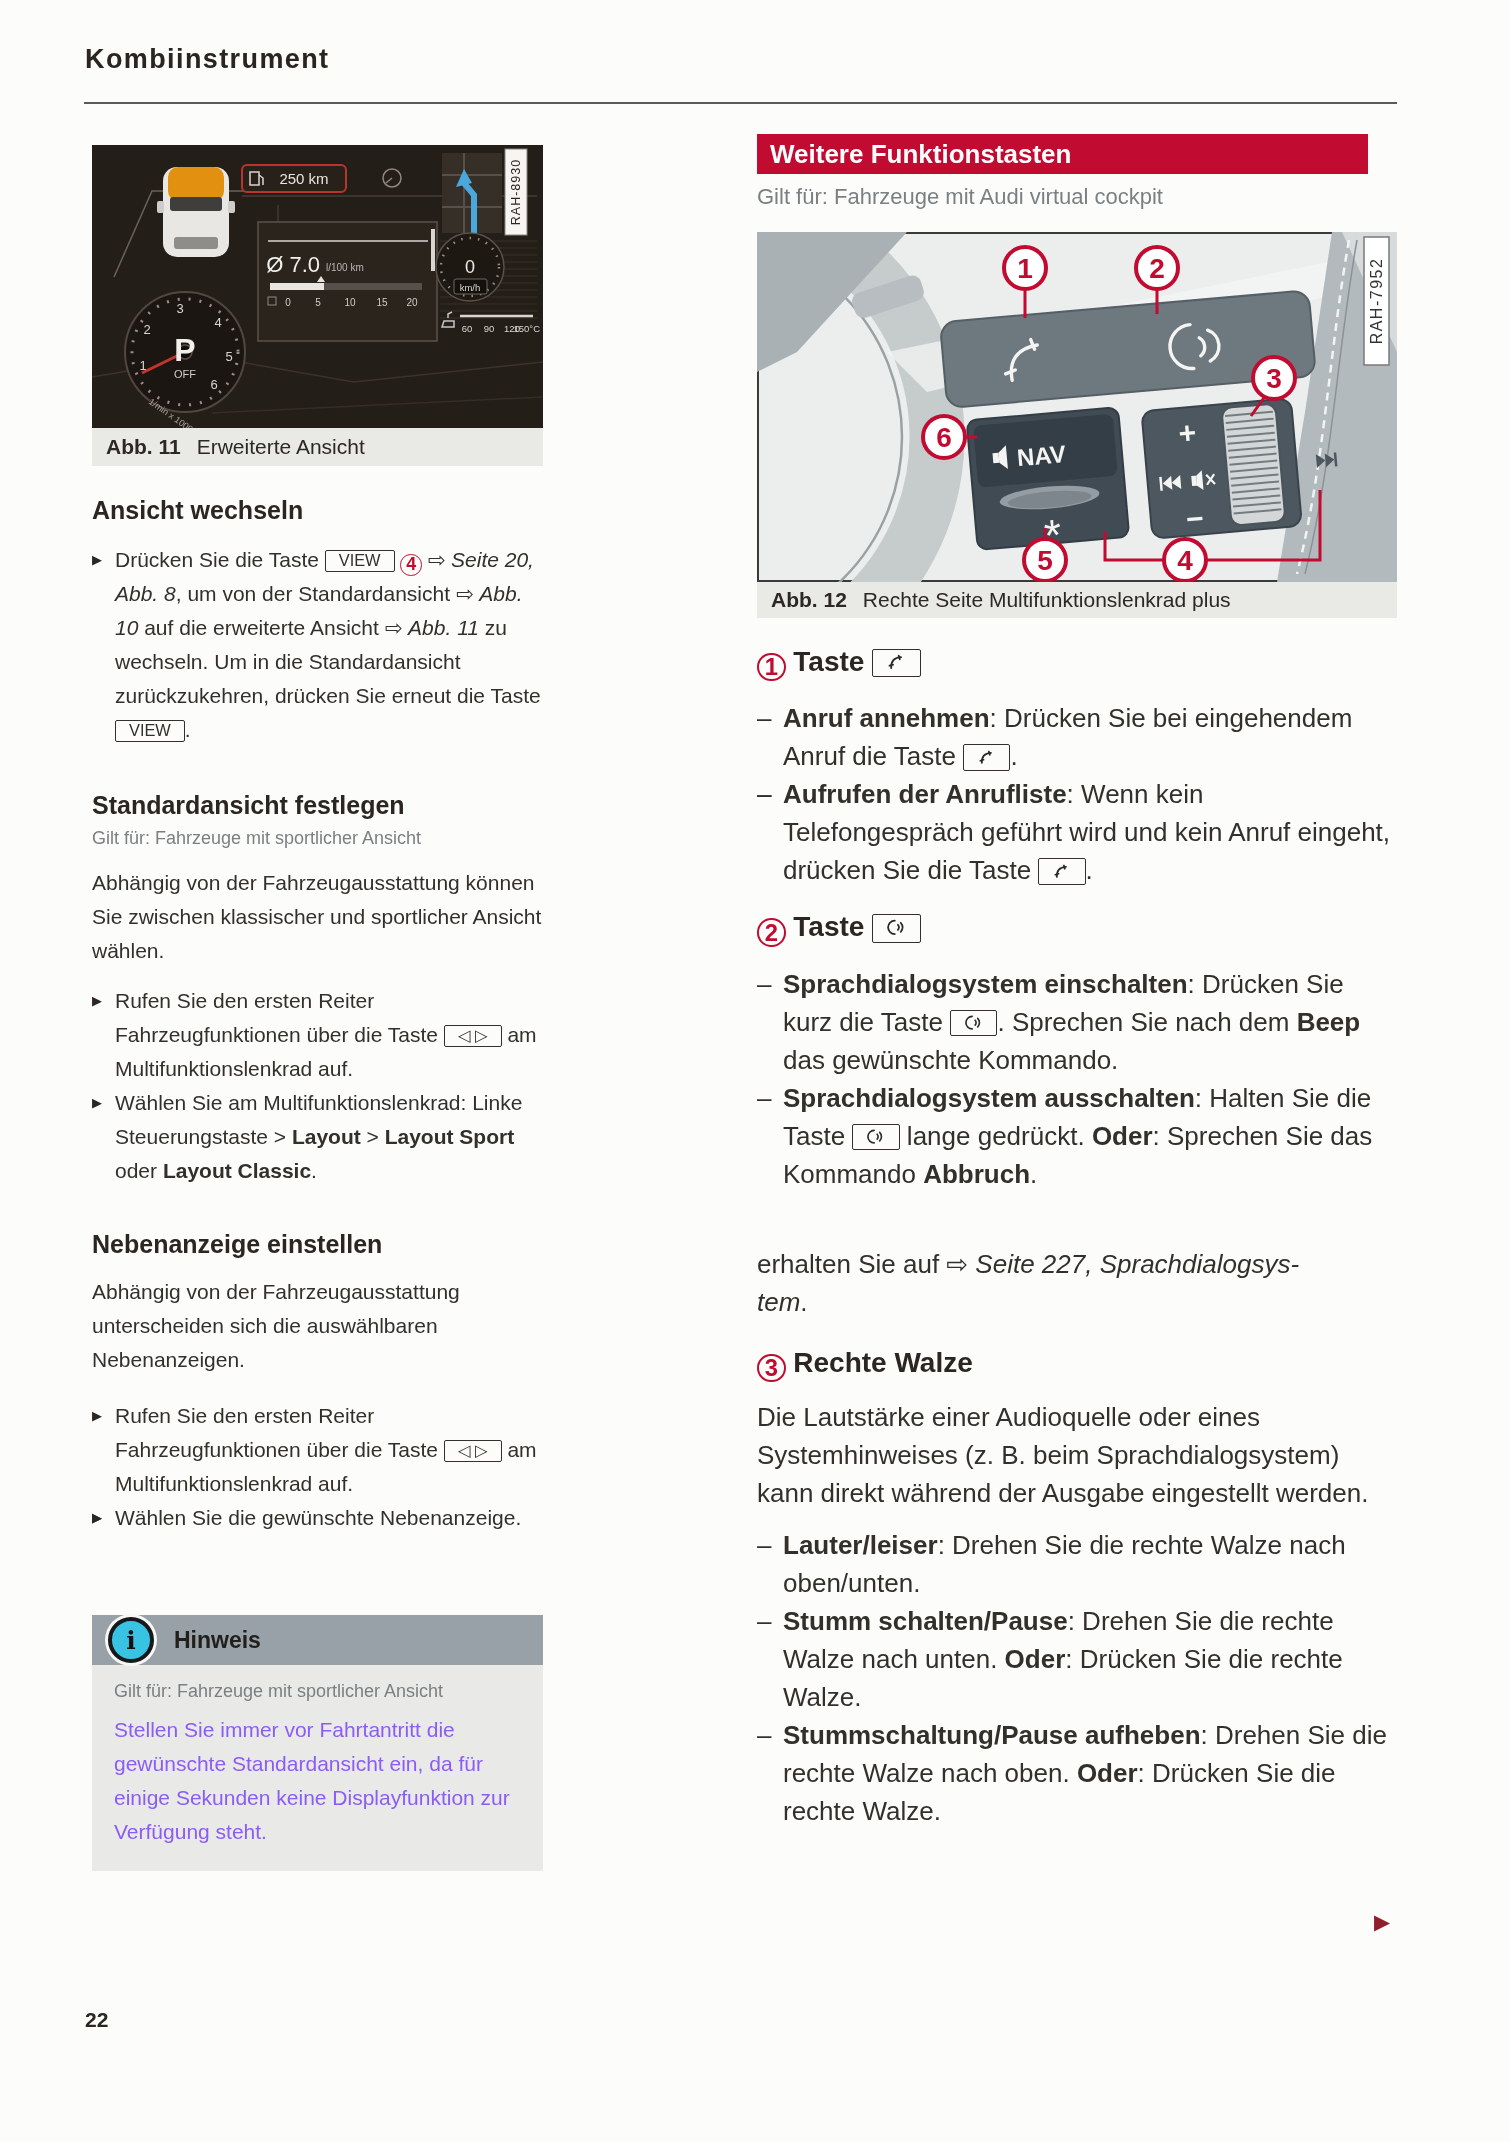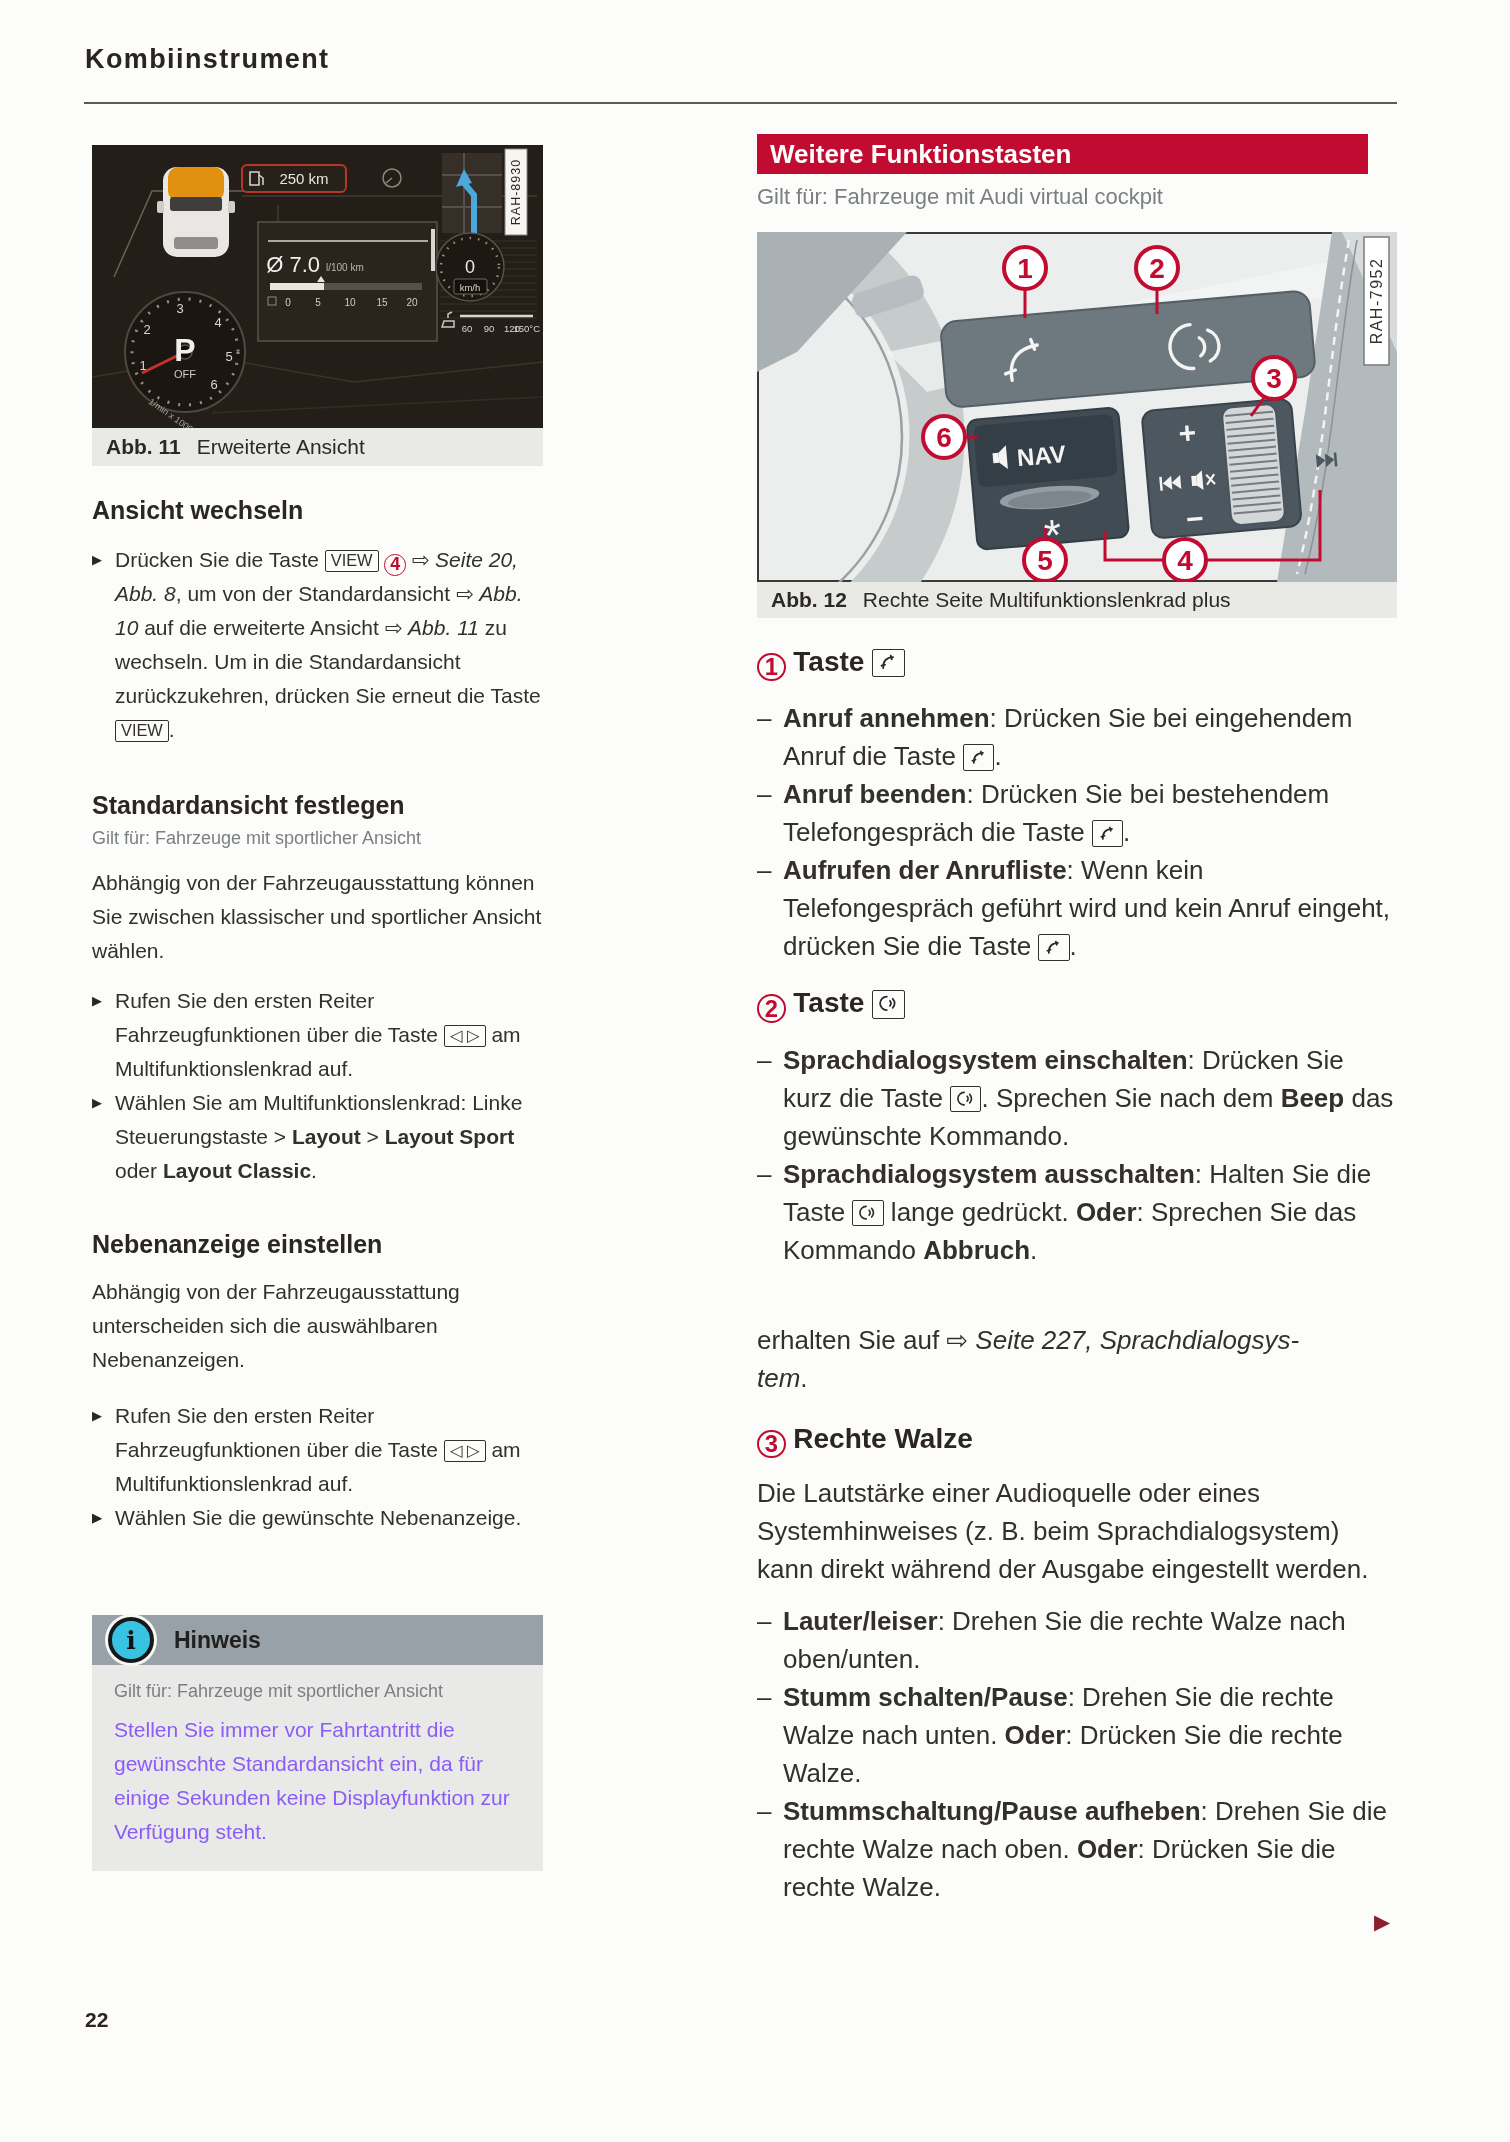--- a/index.html
+++ b/index.html
@@ -48,21 +48,21 @@
   .col-right h4.g3{margin-top:24px;}
   .col-right .dlist{margin-top:18px;}
   .col-right .dlist.tight{margin-top:14px;}
   .dash-item{position:relative;padding-left:26px;font-size:26px;line-height:38px;}
   .dash-item .mk{position:absolute;left:0;top:0;line-height:38px;}
   .col-right p.body{font-size:26px;line-height:38px;margin:14px 0 0;}
   .col-right p.body.intro{margin-top:16px;}
   
   .b{font-weight:bold;}
   .i{font-style:italic;}
-  .key{display:inline-block;border:1.5px solid #34302b;border-radius:2px;padding:0 5px;
+  .key{display:inline-block;border:1.5px solid #34302b;border-radius:2px;padding:0 13px;
     font-size:0.78em;line-height:1.2;vertical-align:1px;white-space:nowrap;}
   .key .ic{width:0.95em;height:0.95em;vertical-align:-0.12em;color:#2a2a2a;}
   .cnum{display:inline-flex;align-items:center;justify-content:center;
     width:1.2em;height:1.2em;box-sizing:border-box;border:0.09em solid #c10b30;border-radius:50%;
     color:#c10b30;font-weight:bold;font-size:0.85em;line-height:1;vertical-align:-0.18em;}
   .page-number{position:absolute;left:85px;top:2008px;font-size:21px;font-weight:bold;color:#2a2520;}
   .cont{position:absolute;left:1374px;top:1910px;font-size:21px;color:#8e1f2c;}
 </style>
 </head>
 <body>
@@ -373,27 +373,20 @@
       <span><span class="b">Anruf annehmen</span><span class="">: Drücken Sie bei eingehendem Anruf die Taste </span><span class="key"><svg class="ic" viewBox="0 0 20 20">
               <g fill="none" stroke="currentColor" stroke-width="1.8" stroke-linecap="round">
                 <path d="M5 15.5 Q4.5 5.5 14.5 5"></path>
                 <path d="M3.4 13.2 l3.4 -1"></path>
                 <path d="M12.3 3.6 l1 3.4"></path>
               </g>
             </svg></span><span class="">.</span></span>
     </div>
     <div class="dash-item">
       <span class="mk">–</span>
-      <span><span class="b">Anruf beenden</span><span class="">: Drücken Sie bei bestehendem Telefongespräch die Taste </span><span class="key"><svg class="ic" viewBox="0 0 20 20">
-              <g fill="none" stroke="currentColor" stroke-width="1.8" stroke-linecap="round">
-                <path d="M5 15.5 Q4.5 5.5 14.5 5"></path>
-                <path d="M3.4 13.2 l3.4 -1"></path>
-                <path d="M12.3 3.6 l1 3.4"></path>
-              </g>
-            </svg></span><span class="">.</span></span>
     </div>
     <div class="dash-item">
       <span class="mk">–</span>
       <span><span class="b">Aufrufen der Anrufliste</span><span class="">: Wenn kein Telefongespräch geführt wird und kein Anruf eingeht, drücken Sie die Taste </span><span class="key"><svg class="ic" viewBox="0 0 20 20">
               <g fill="none" stroke="currentColor" stroke-width="1.8" stroke-linecap="round">
                 <path d="M5 15.5 Q4.5 5.5 14.5 5"></path>
                 <path d="M3.4 13.2 l3.4 -1"></path>
                 <path d="M12.3 3.6 l1 3.4"></path>
               </g>
             </svg></span><span class="">.</span></span>

